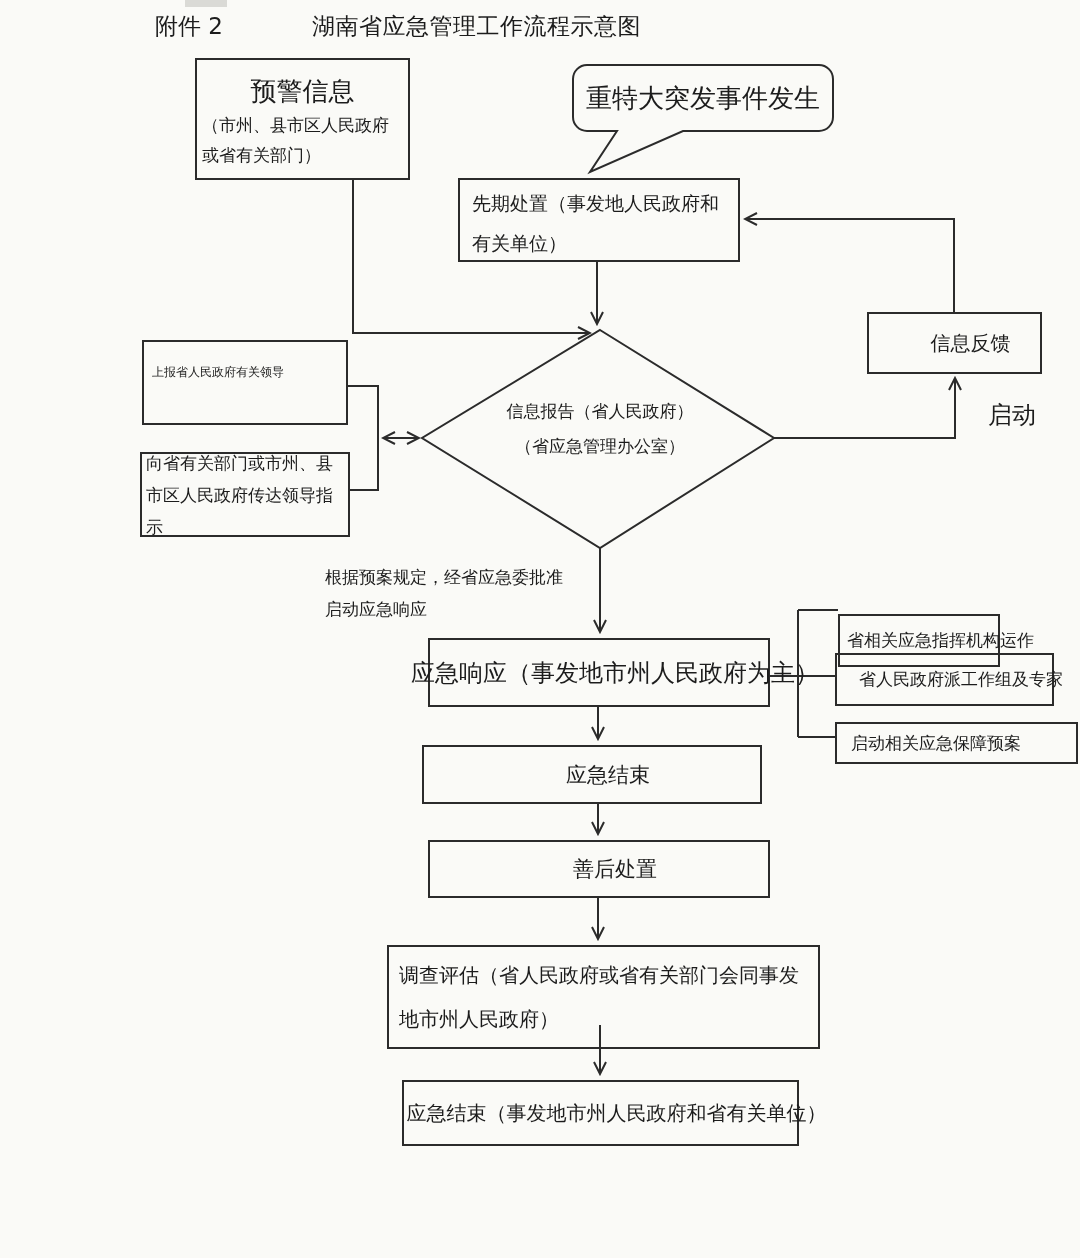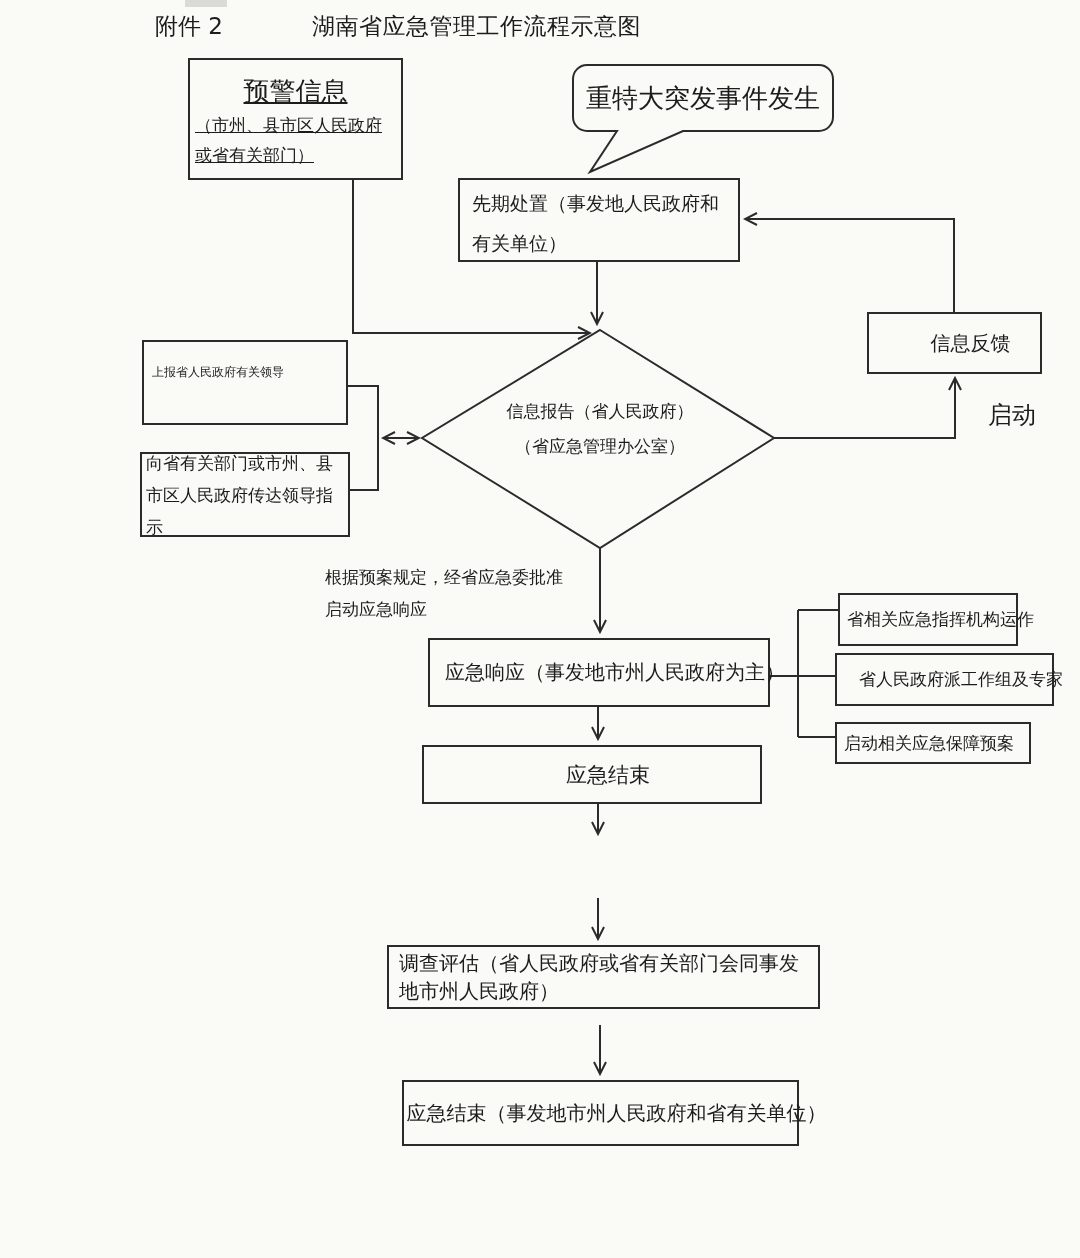--- a/index.html
+++ b/index.html
@@ -40,38 +40,38 @@
     display:flex;
     align-items:center;
     background:transparent;
   }
   .center{justify-content:center;text-align:center;padding-left:32px;}
   .nowrap{white-space:nowrap;}
   .breakall{word-break:break-all;}
   .title-row{position:absolute;top:12px;left:0;width:1080px;font-size:23px;line-height:29px;}
   .attachment-label{position:absolute;left:155px;top:0;}
   .main-title{position:absolute;left:312px;top:0;letter-spacing:0.5px;}
-  .b-warning{left:188px;top:58px;width:215px;height:122px;display:block;text-decoration:underline;}
+  .b-warning{left:195px;top:58px;width:215px;height:122px;display:block;}
   .warning-title{text-align:center;font-size:26px;line-height:34px;margin-top:14px;}
   .warning-sub{font-size:17px;line-height:30px;margin-top:2px;padding:0 5px;word-break:break-all;text-align:left;}
   .bubble-label{left:573px;top:65px;width:260px;height:66px;position:absolute;display:flex;align-items:center;justify-content:center;font-size:26px;}
   .b-initial{left:458px;top:178px;width:282px;height:84px;padding:6px 12px 0 12px;font-size:19px;line-height:40px;}
   .diamond-text{left:450px;top:394px;width:300px;text-align:center;font-size:17px;line-height:35px;}
   .b-report{left:142px;top:340px;width:206px;height:85px;padding:0 8px 20px 8px;font-size:12px;}
   .b-convey{left:140px;top:452px;width:210px;height:85px;padding:0 4px;font-size:17px;line-height:32px;}
   .b-feedback{left:867px;top:312px;width:175px;height:62px;font-size:20px;}
   .start-label{left:988px;top:401px;font-size:24px;line-height:29px;}
   .note{left:325px;top:561px;font-size:17px;line-height:32px;}
-  .b-response{left:428px;top:638px;width:342px;height:69px;font-size:20px;}
-  .b-cmd1{left:838px;top:593px;width:180px;height:53px;padding:0 7px;font-size:17px;}
+  .b-response{left:428px;top:638px;width:342px;height:69px;font-size:24px;}
+  .b-cmd1{left:838px;top:614px;width:162px;height:53px;padding:0 7px;font-size:17px;}
   .b-cmd2{left:835px;top:653px;width:219px;height:53px;padding:0 22px;font-size:17px;}
-  .b-cmd3{left:835px;top:722px;width:196px;height:42px;padding:0 7px;font-size:17px;}
+  .b-cmd3{left:835px;top:722px;width:243px;height:42px;padding:0 14px;font-size:17px;}
   .b-end{left:422px;top:745px;width:340px;height:59px;font-size:21px;}
   .b-aftermath{left:428px;top:840px;width:342px;height:58px;font-size:21px;}
-  .b-eval{left:387px;top:945px;width:433px;height:64px;padding:16px 10px;font-size:20px;line-height:28px;}
+  .b-eval{left:387px;top:945px;width:433px;height:104px;padding:16px 10px;font-size:20px;line-height:44px;}
   .b-recovery{left:402px;top:1080px;width:397px;height:66px;font-size:20px;}
   .artifact{left:185px;top:0;width:42px;height:7px;background:#dadad6;}
 </style>
 </head>
 <body>
 
 <div id="canvas">
 
   <div class="abs artifact"></div>
 
@@ -164,20 +164,23 @@
   <div class="box b-cmd2 nowrap">
     <span>省人民政府派工作组及专家</span>
   </div>
   <div class="box b-cmd3 nowrap">
     <span>启动相关应急保障预案</span>
   </div>
 
   <div class="box b-end center">
     <span>应急结束</span>
   </div>
+  <div class="box b-aftermath center">
+    <span>善后处置</span>
+  </div>
   <div class="box b-eval breakall">
     <span>调查评估（省人民政府或省有关部门会同事发地市州人民政府）</span>
   </div>
   <div class="box b-recovery center nowrap">
     <span>应急结束（事发地市州人民政府和省有关单位）</span>
   </div>
 
 </div>
 
 </body></html>

